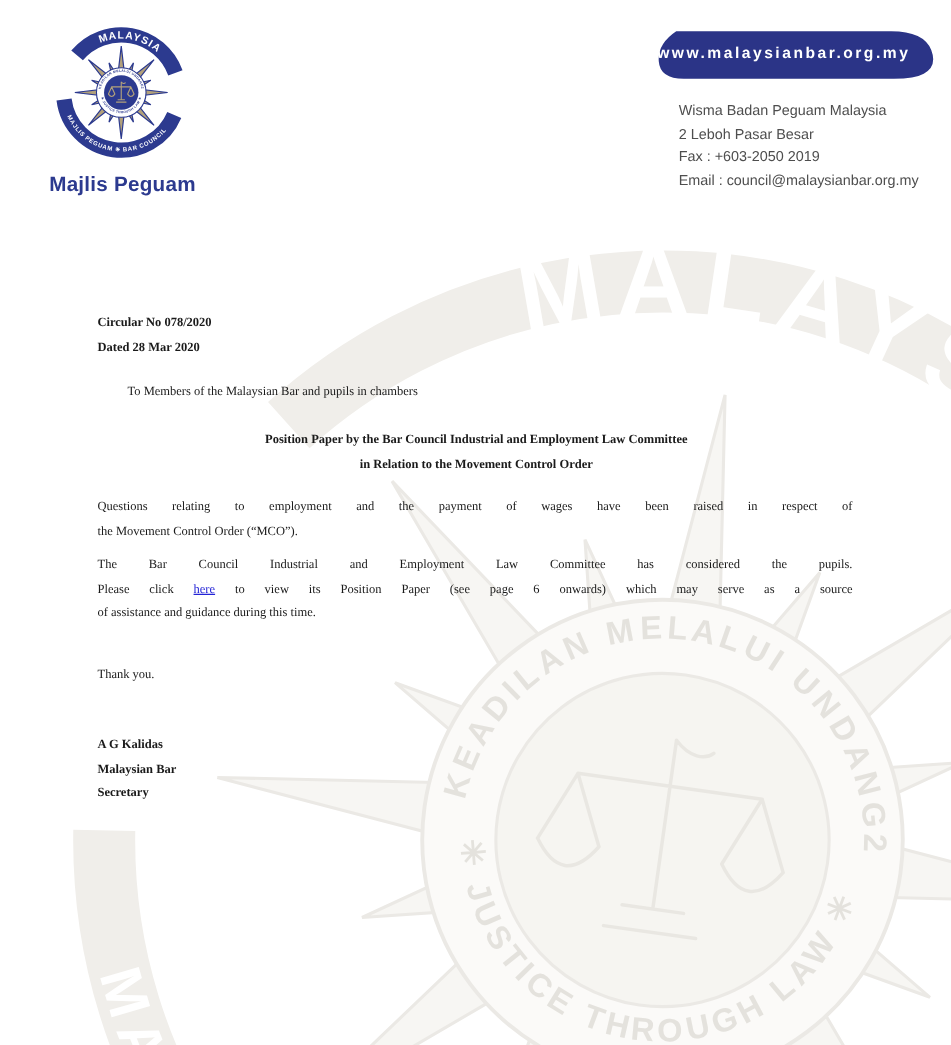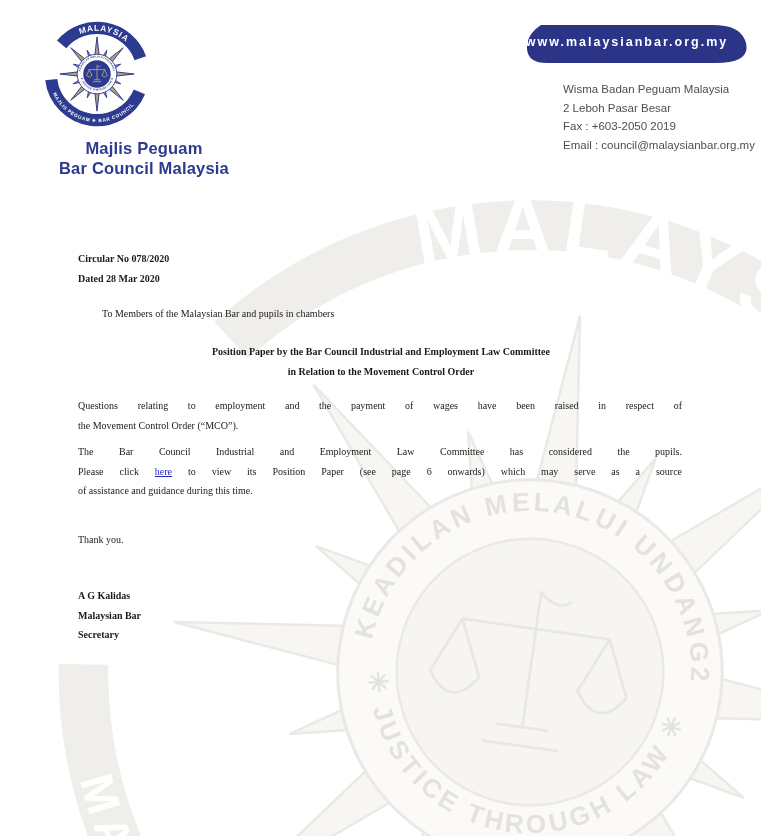--- a/index.html
+++ b/index.html
@@ -8,34 +8,34 @@
     overflow:hidden;margin:0 auto;
     font-family:"Liberation Serif",serif;color:#1a1a1a;
   }
   
   .watermark{position:absolute;left:10px;top:152px;pointer-events:none;}
   
   .logo-svg{position:absolute;left:33px;top:10px;}
   .org-name{
     position:absolute;left:0px;top:138px;width:196px;text-align:center;
     font-family:"Liberation Sans",sans-serif;font-weight:bold;
-    font-size:16.5px;line-height:20px;color:#2c3a8f;letter-spacing:0.2px;padding-left:46px;
+    font-size:16.5px;line-height:20px;color:#2c3a8f;letter-spacing:0.2px;
   }
   .banner-svg{position:absolute;left:520px;top:24px;}
   .banner-label{
     position:absolute;left:512px;top:35px;width:230px;text-align:center;
     font-family:"Liberation Sans",sans-serif;font-weight:bold;
     font-size:12.5px;color:#ffffff;letter-spacing:2px;
   }
   .address{
     position:absolute;left:543px;top:80px;
     font-family:"Liberation Sans",sans-serif;font-size:11.5px;
     line-height:18.6px;color:#4e4e4e;
   }
-  .address div{white-space:pre;margin-left:20px;}
+  .address div{white-space:pre;}
   
   .blk{position:absolute;left:78px;width:604px;font-size:10px;line-height:19.5px;}
   .bold{font-weight:bold;}
   .circular{top:249px;}
   .salutation{top:304px;margin-left:24px;}
   .title{top:342px;left:36px;width:690px;text-align:center;font-weight:bold;}
   .para1{top:396px;}
   .para2{top:442px;}
   .jline{text-align:justify;text-align-last:justify;}
   .thankyou{top:530px;}
@@ -102,21 +102,20 @@
     <text font-family="Liberation Sans, sans-serif" font-size="13" font-weight="bold" fill="#ffffff" letter-spacing="2" dominant-baseline="central">
       <textPath href="#cresTopBand" startOffset="50%" text-anchor="middle">MALAYSIA</textPath>
     </text>
     <text font-family="Liberation Sans, sans-serif" font-size="7.5" font-weight="bold" fill="#ffffff" letter-spacing="0.8" dominant-baseline="central">
       <textPath href="#cresBotBand" startOffset="50%" text-anchor="middle">MAJLIS PEGUAM ✳ BAR COUNCIL</textPath>
     </text>
   </svg>
 
   <div class="org-name">
     <div>Majlis Peguam</div>
-    <div>Bar Council Malaysia</div>
   </div>
 
   <svg class="banner-svg" width="230" height="40" viewBox="0 0 230 40">
     <path d="M 21 1 L 193 1 Q 219 1 225 16 Q 230 29 219 35 Q 212 39 195 39 L 27 39 Q 8 39 7 25 Q 6 11 21 1 Z" fill="#2b3487"></path>
   </svg>
   <div class="banner-label">www.malaysianbar.org.my</div>
 
   <div class="address">
     <div>Wisma Badan Peguam Malaysia</div>
     <div>2 Leboh Pasar Besar</div>

